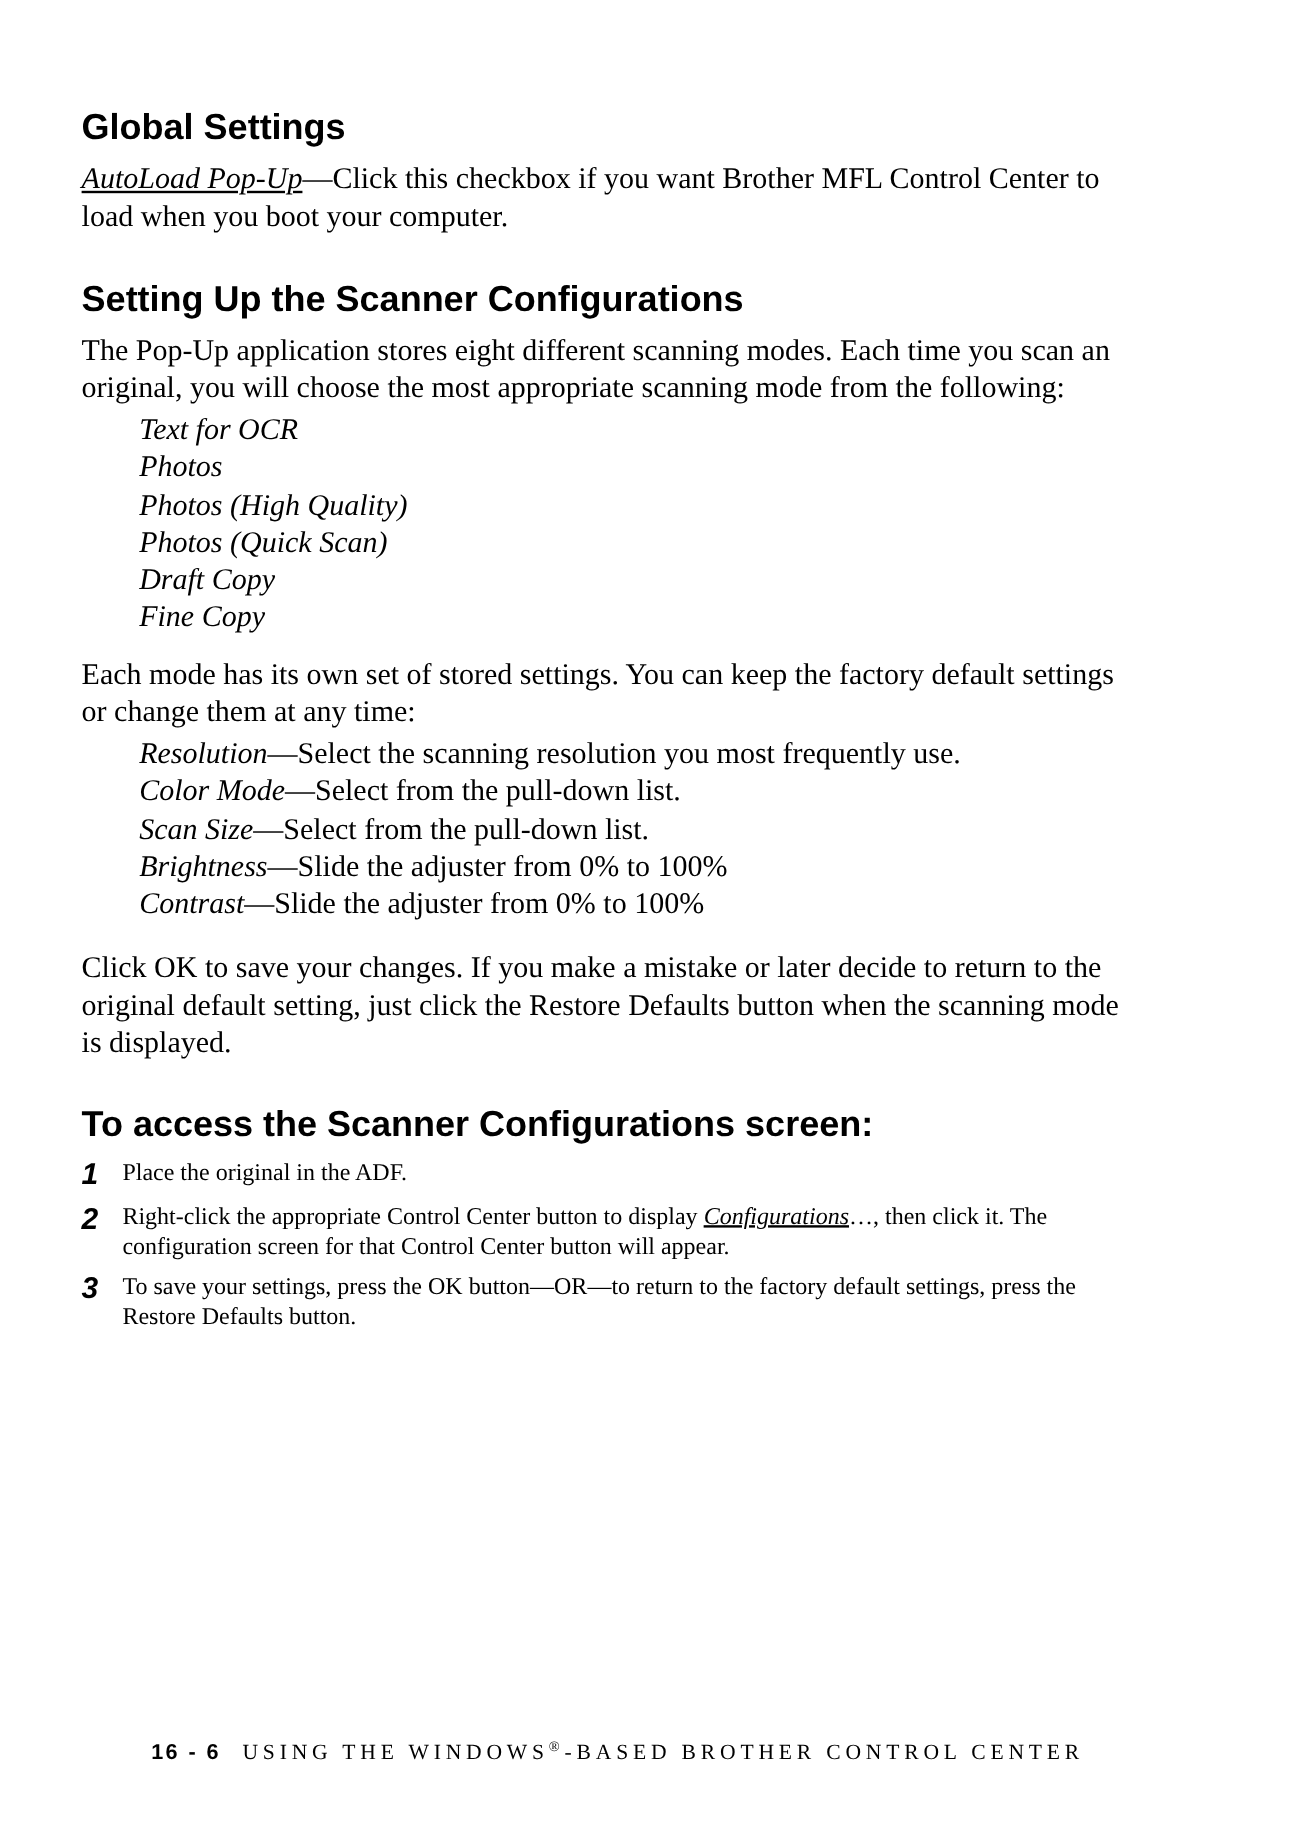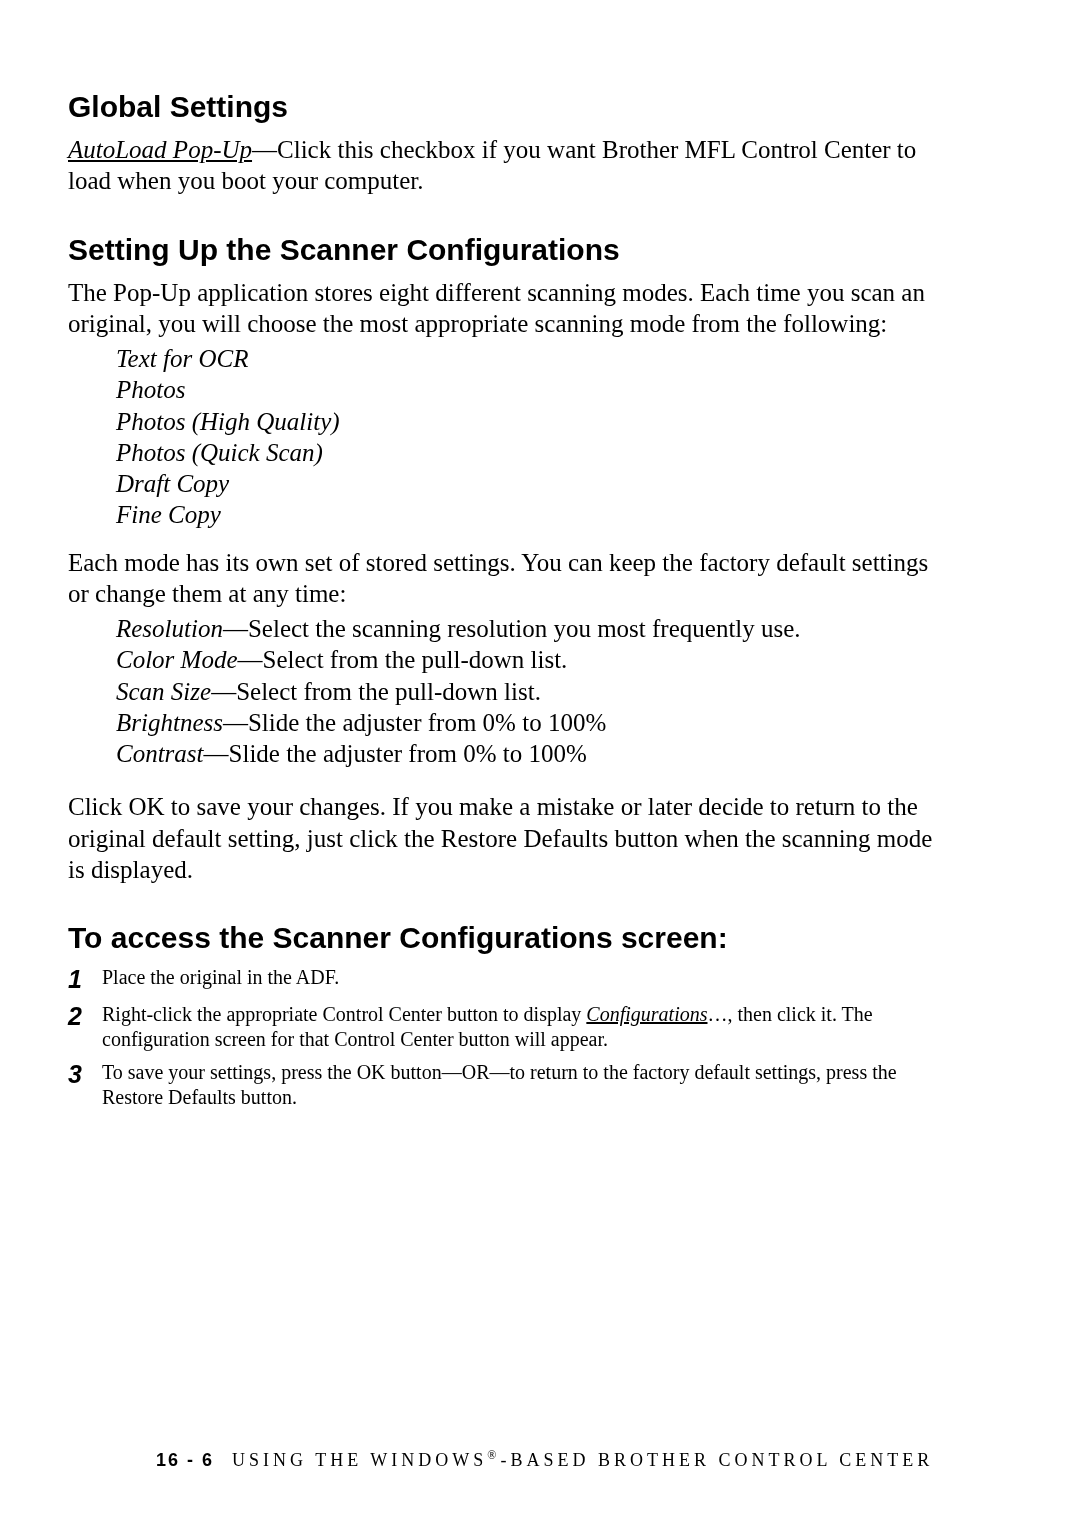--- a/index.html
+++ b/index.html
@@ -65,21 +65,21 @@
     font-size: 25px;
     color: #000;
   }
   .num-text {
     font-size: 20px;
     line-height: 1.25;
   }
   .footer {
     position: absolute;
     bottom: 58px;
-    left: 156px;
+    left: 126px;
     font-size: 18px;
     letter-spacing: 4px;
   }
   .footer-pg {
     font-family: Arial, Helvetica, sans-serif;
     font-weight: bold;
     letter-spacing: 2px;
     margin-right: 18px;
   }
   .footer-reg {

